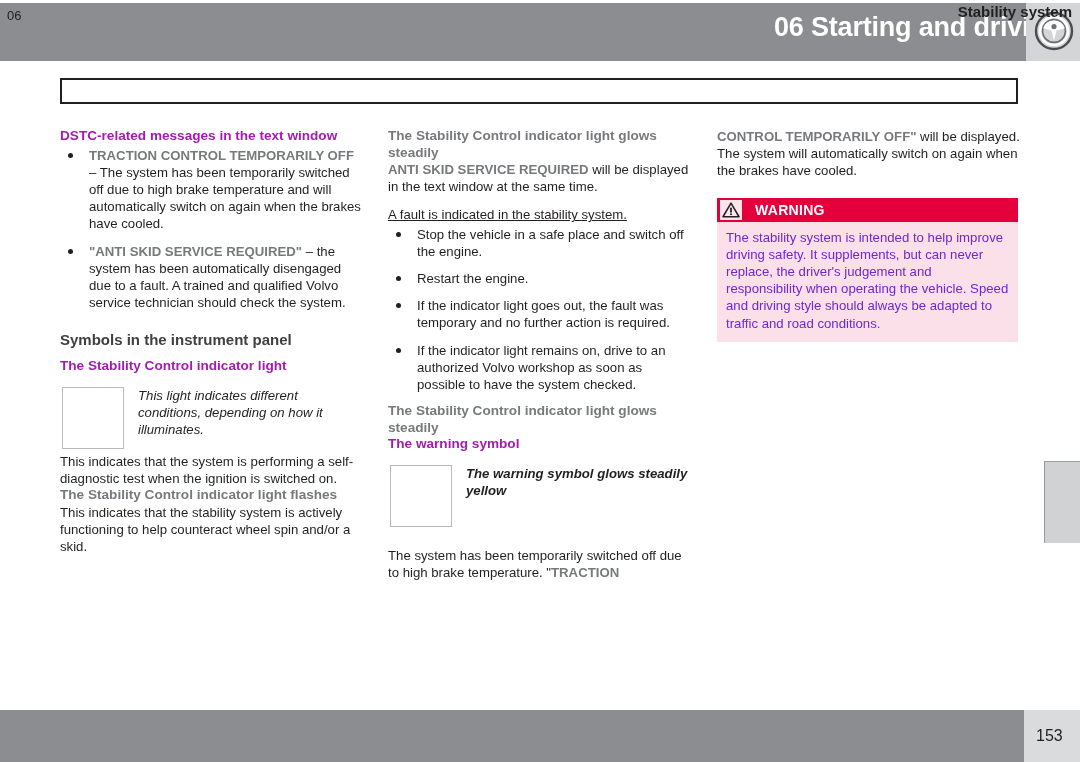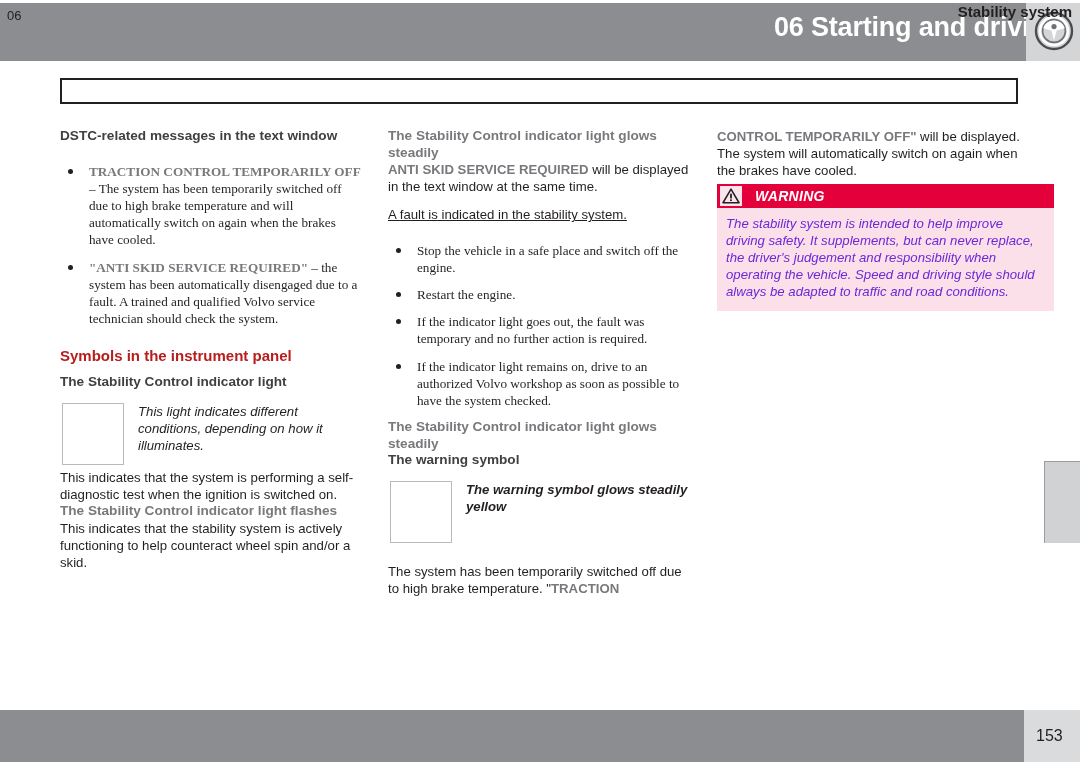--- a/index.html
+++ b/index.html
@@ -70,28 +70,28 @@
     width: 303px;
     font-size: 13.2px;
     line-height: 17.2px;
     color: #231f20;
   }
   .col1 { left: 60px; }
   .col2 { left: 388px; }
   .col3 { left: 717px; }
 
   h2.red-head {
-    color: #b91c1c;
+    color: #404040;
     font-size: 15px;
     font-weight: bold;
     margin: 20px 0 9px 0;
     line-height: 18px;
   }
   h3.black-head {
-    color: #404040;
+    color: #a21caf;
     font-size: 13.6px;
     font-weight: bold;
     margin: 0 0 2px 0;
     line-height: 16.5px;
   }
   h3.gray-head {
     color: #77797c;
     font-size: 13.6px;
     font-weight: bold;
     margin: 0 0 0 0;
@@ -101,23 +101,22 @@
   p.body {
     margin: 0 0 0 0;
     line-height: 17.2px;
   }
   p.body + p.body { margin-top: 11px; text-decoration: underline; }
   .gray-term { color: #77797c; font-weight: bold; }
 
   
   ul.bullets {
     list-style: none;
-    margin: 18px 0 0 0;
+    margin: 2px 0 0 0;
     padding: 0;
-    font-family: Liberation Serif, serif;
   }
   ul.bullets li {
     position: relative;
     padding-left: 29px;
     margin-bottom: 10px;
     line-height: 17.2px;
   }
   ul.bullets li:before {
     content: "";
     position: absolute;
@@ -143,23 +142,22 @@
     box-sizing: border-box;
   }
   .symbol-text {
     margin-left: 78px;
     line-height: 17.2px;
   }
   .symbol-text.bold { font-weight: bold; }
 
   
   .warning-box {
-    margin-top: 4px;
-    width: 337px;
-    font-style: italic;
+    margin-top: 18px;
+    width: 301px;
   }
   .warning-header {
     background: #e4003a;
     height: 24px;
     position: relative;
   }
   .warning-badge {
     position: absolute;
     left: 3px; top: 2px;
     width: 22px; height: 20px;

